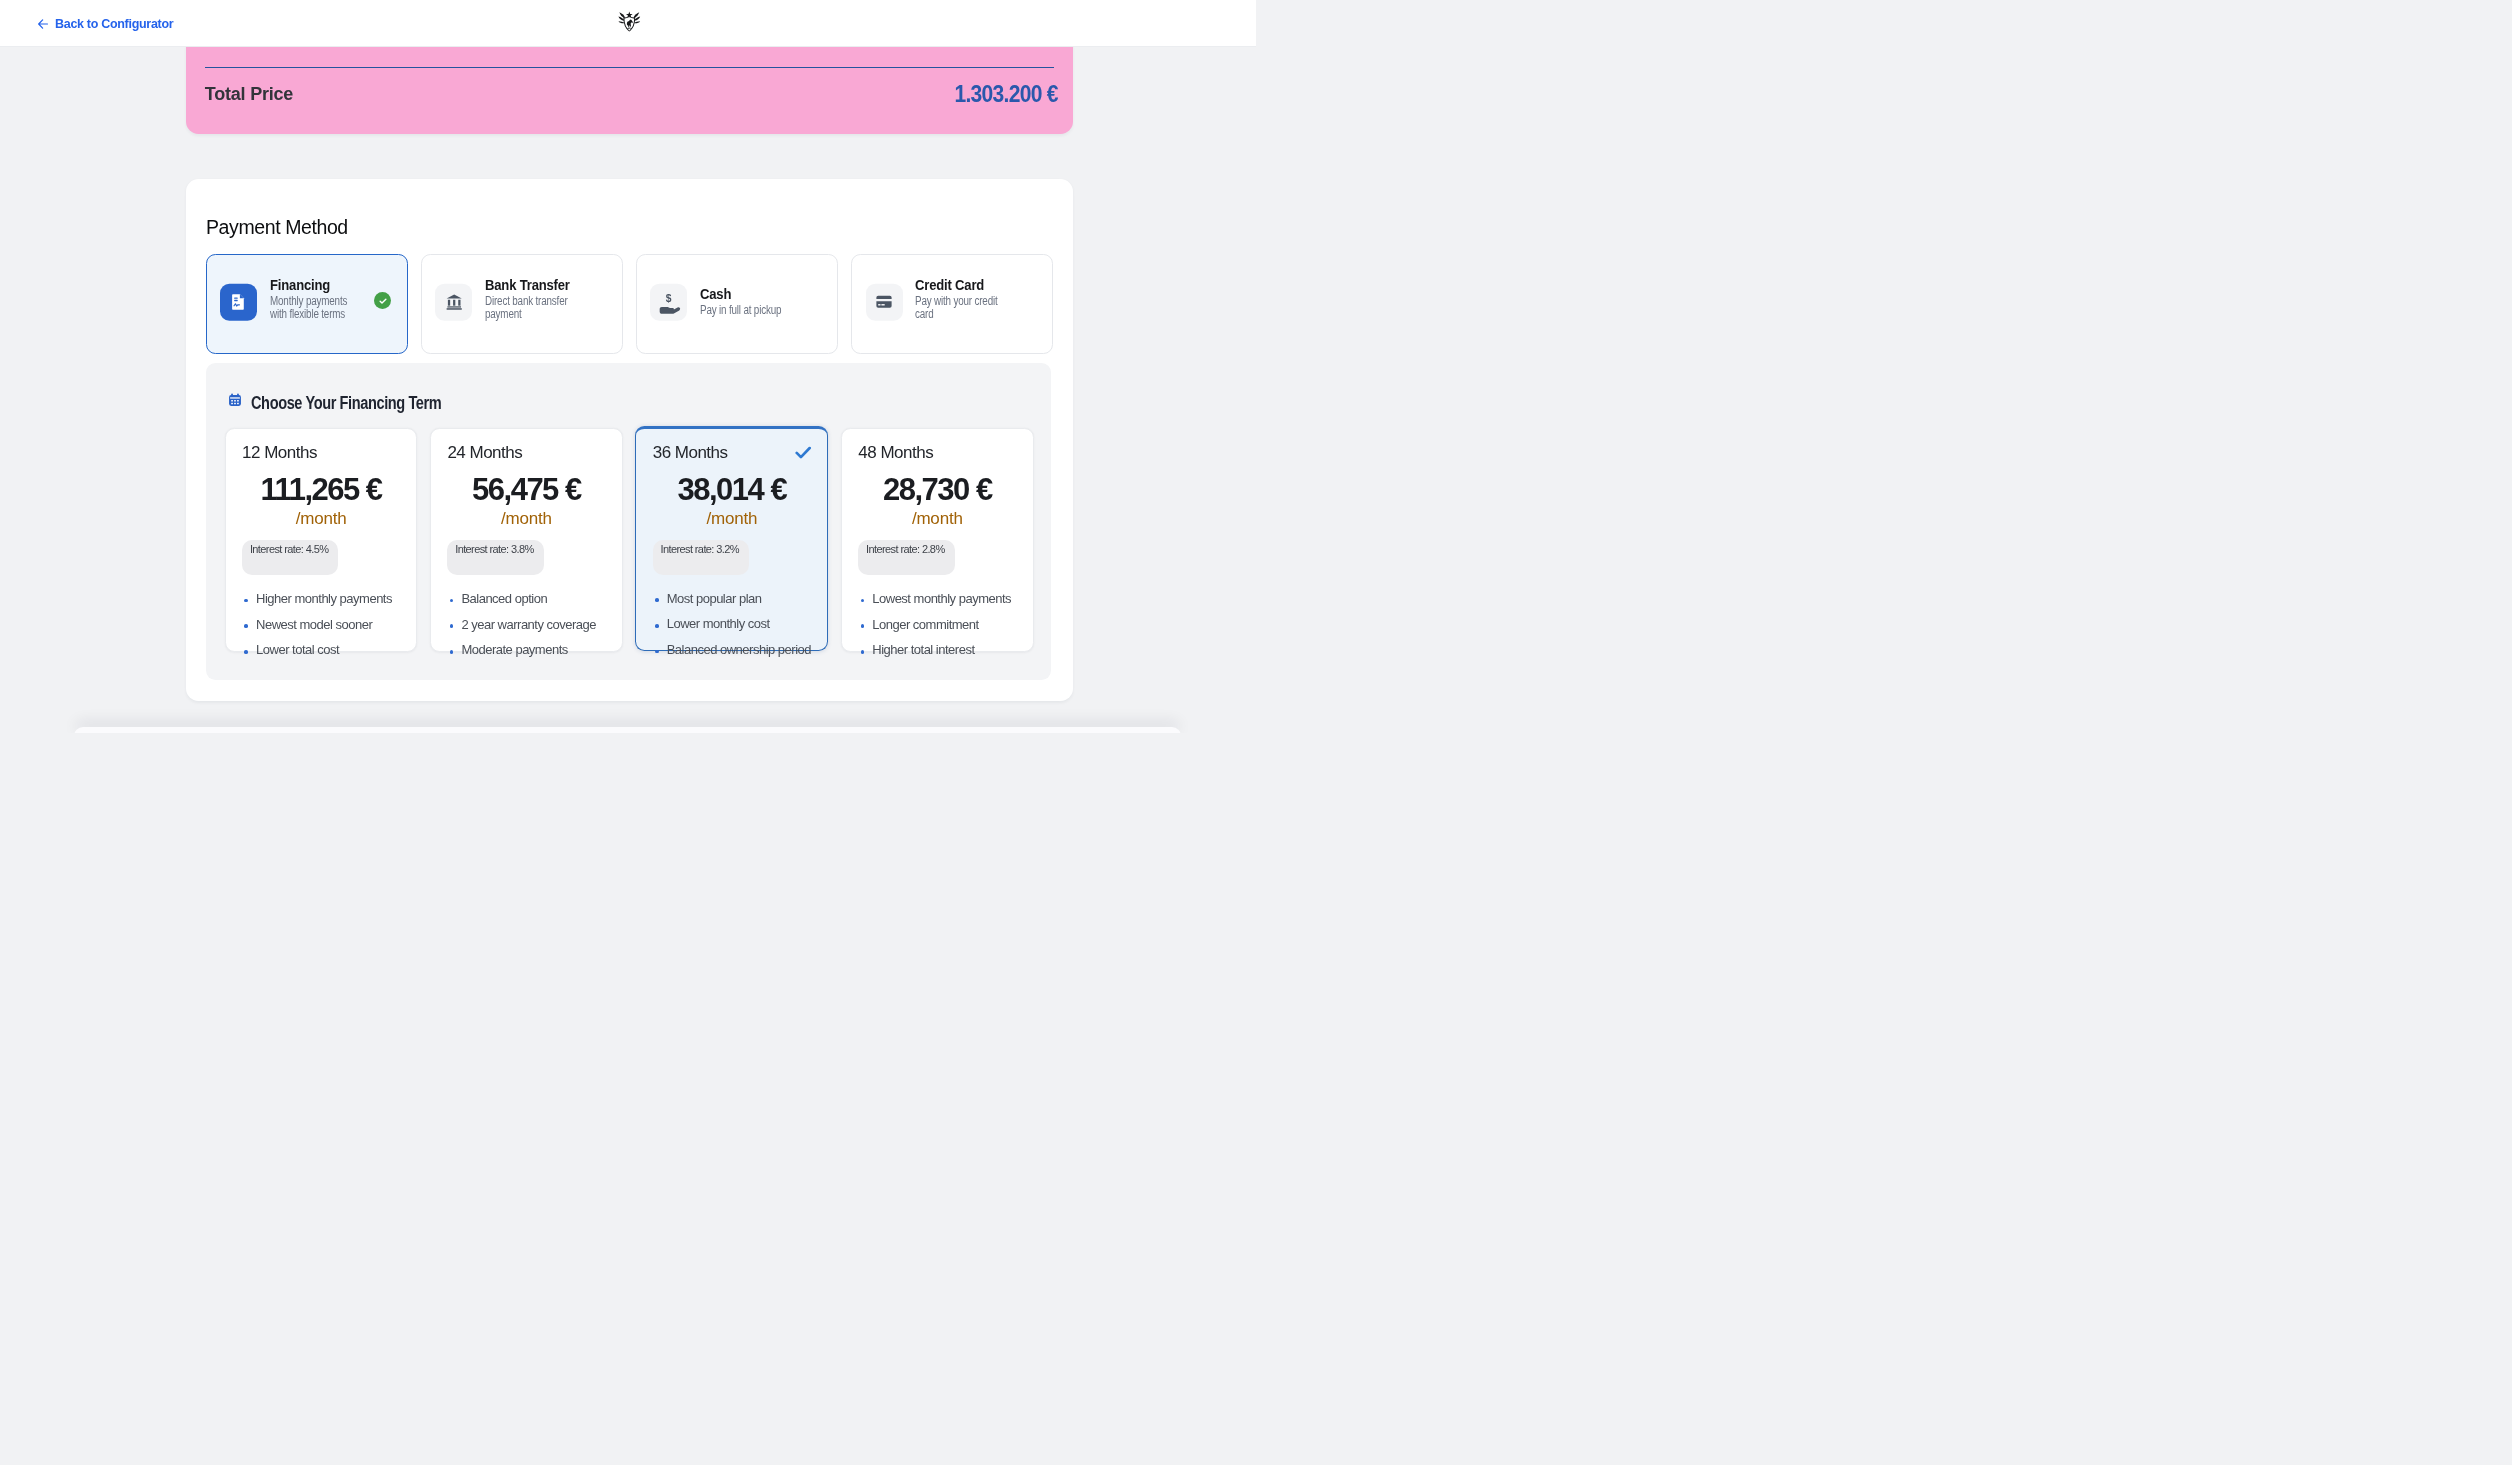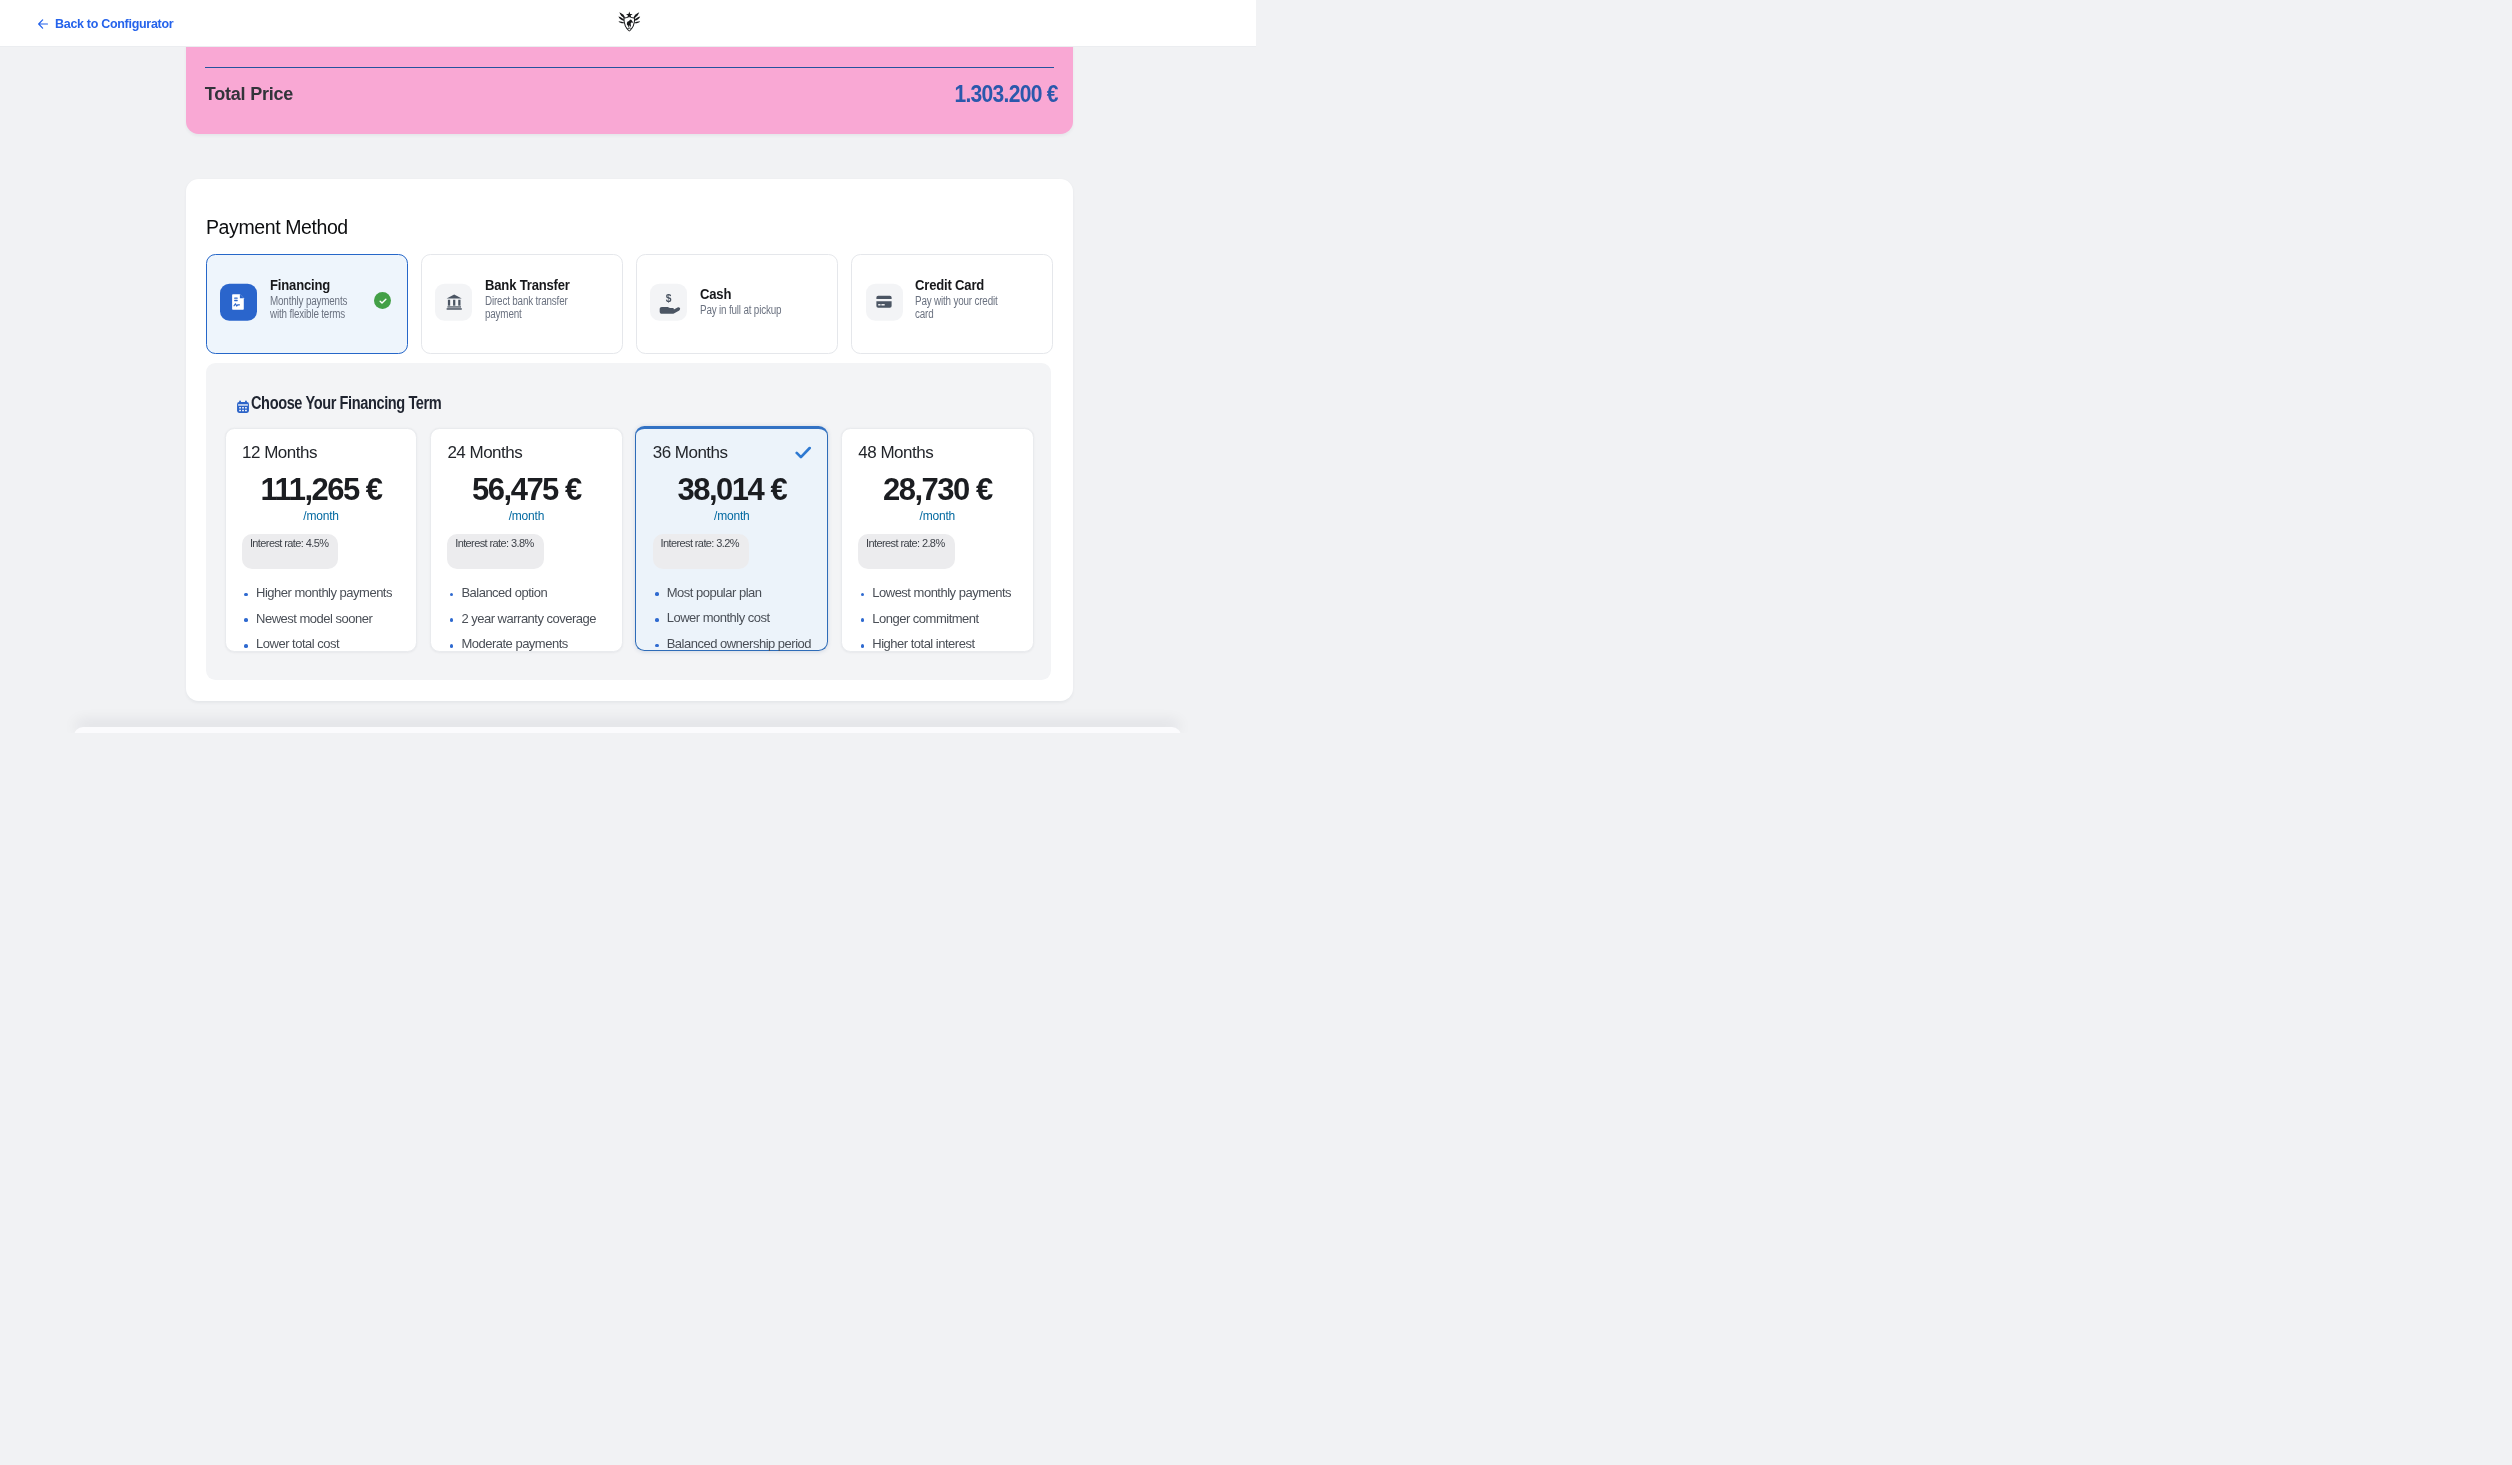--- a/index.html
+++ b/index.html
@@ -27,28 +27,28 @@
   .opt .isq { flex:0 0 37px; width:37px; height:37px; border-radius:9.4px; background:#f3f4f6; display:flex; align-items:center; justify-content:center; transform:translateY(-2.3px); }
   .opt.sel .isq { background:#2a65cc; }
   .opt .txt { flex:1; transform:translateY(-5.5px); overflow:visible; }
   .opt.one .txt { transform:translateY(-3.5px); }
   .opt .t1 { font-size:15px; line-height:17px; font-weight:700; color:#17181b; margin-bottom:1.6px; letter-spacing:-0.2px; transform:scaleX(0.87); transform-origin:left center; }
   .opt .t2 { font-size:12px; letter-spacing:-0.2px; color:#6b7280; line-height:13.6px; transform:scaleX(0.82); transform-origin:left top; width:122%; }
   .gcheck { position:absolute; right:15.6px; top:37px; width:17px; height:17px; border-radius:50%; background:#43a047; display:flex; align-items:center; justify-content:center; }
 
   
   .panel { position:absolute; top:184px; left:20px; width:845px; height:317px; background:#f3f4f6; border-radius:9.4px; }
-  .cyft { position:absolute; top:30px; left:30px; display:flex; align-items:flex-end; gap:1px; }
+  .cyft { position:absolute; top:30px; left:22px; display:flex; align-items:flex-start; gap:9px; }
   .cyft .txt { font-size:18px; font-weight:700; color:#1f2430; letter-spacing:-0.5px; transform:scaleX(0.81); transform-origin:left center; white-space:nowrap; }
   .terms { position:absolute; top:65px; left:18.7px; width:809px; display:grid; grid-template-columns:repeat(4,1fr); gap:12.5px; }
   .term { height:224px; background:#fff; border:1.2px solid #e9ebee; border-radius:9.4px; padding:14px 16.4px; position:relative; box-shadow:0 0.8px 2.3px rgba(15,23,42,.05); }
   .term.sel { border:1.6px solid #2e6cb8; border-top:3.1px solid #3272c4; margin-top:-1.6px; height:225px; background:#ecf3fa; box-shadow:0 0.8px 4.7px rgba(30,60,120,.15); padding-top:13.3px; }
   .term .mo { font-size:17px; line-height:20px; color:#23262b; letter-spacing:-0.5px; }
   .term .price { font-size:31px; line-height:36px; font-weight:700; color:#1b1d21; text-align:center; margin-top:9.4px; letter-spacing:-1.5px; }
-  .term .permo { font-size:12px; color:#0369a1; text-align:center; margin-top:0.8px; letter-spacing:-0.2px; }
+  .term .permo { font-size:17px; color:#a16207; text-align:center; margin-top:0.8px; letter-spacing:-0.2px; }
   .term .pill { display:inline-block; margin-top:11px; background:#ececee; border-radius:10px; height:35px; line-height:19.5px; padding:0 10px 0 7.8px; font-size:11px; color:#3f434a; letter-spacing:-0.6px; }
   .term ul { list-style:none; margin-top:15px; }
   .term li { position:relative; padding-left:14px; font-size:13px; color:#4a4f57; line-height:17px; margin-bottom:8.6px; letter-spacing:-0.5px; white-space:nowrap; }
   .term li::before { content:""; position:absolute; left:2.3px; top:8.6px; width:3.7px; height:3.7px; border-radius:50%; background:#2f6ad0; }
   .tcheck { position:absolute; right:15.6px; top:16.4px; }
 
   
   .bottomsheet { position:absolute; top:727px; left:74px; width:1107px; height:9.4px; background:#fbfbfd; border-radius:11px 11px 0 0; box-shadow:0 -6.2px 14px rgba(15,23,42,.09); }
 </style>
 </head>

